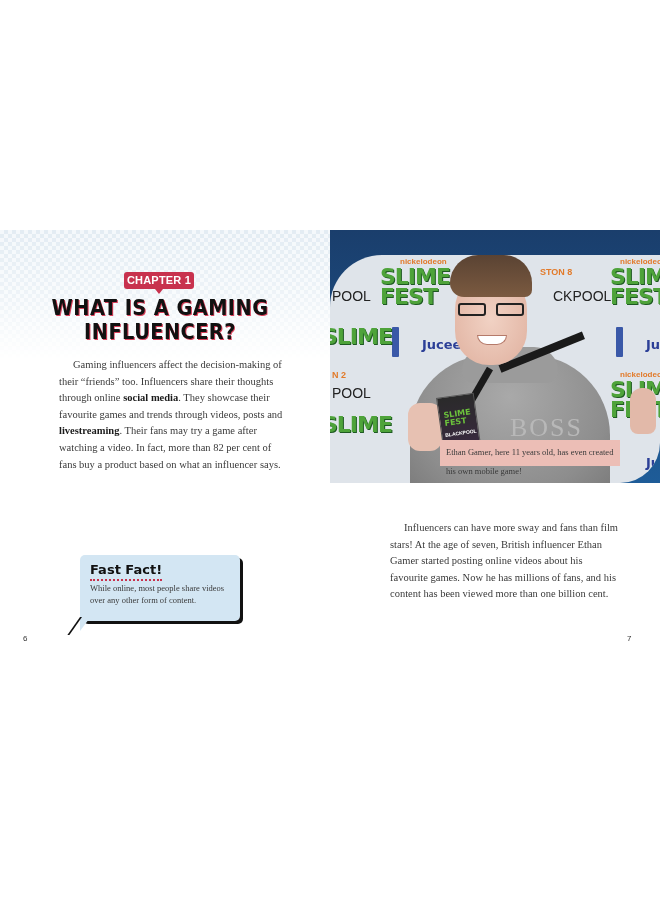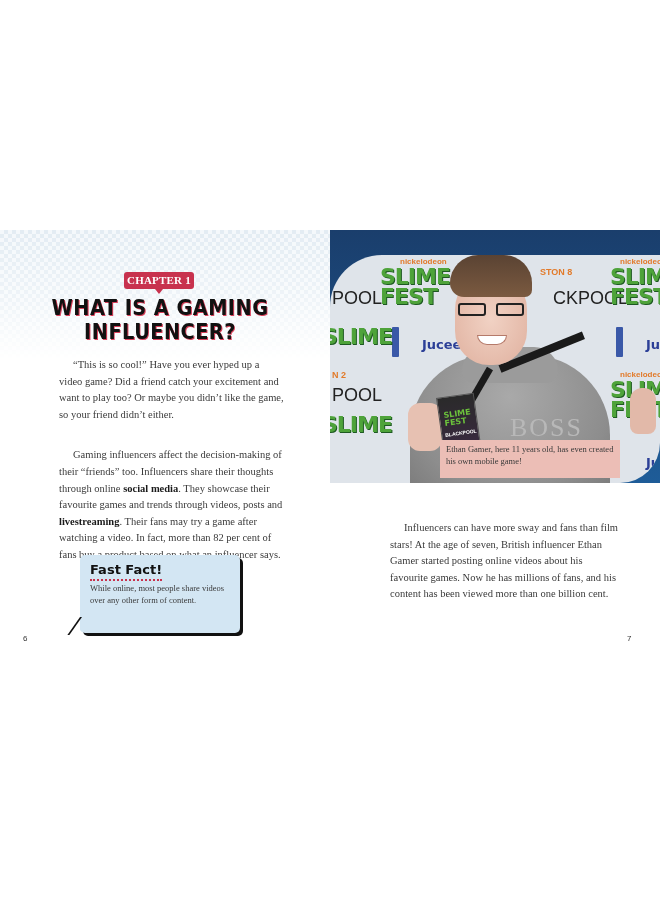--- a/index.html
+++ b/index.html
@@ -39,21 +39,21 @@
     }
     .chapter-badge {
       position: absolute;
       left: 124px;
       top: 272px;
       width: 70px;
       height: 17px;
       background: #c8324e;
       border-radius: 3px;
       color: #ffffff;
-      font-family: Liberation Serif, serif;
+      font-family: Liberation Sans, sans-serif;
       font-weight: bold;
       font-size: 11px;
       line-height: 17px;
       text-align: center;
       letter-spacing: 0.2px;
     }
     .chapter-badge::after {
       content: "";
       position: absolute;
       left: 31px;
@@ -98,21 +98,21 @@
     }
     .left-text .para + .para {
       margin-top: 24px;
     }
     
     .fast-fact {
       position: absolute;
       left: 80px;
       top: 555px;
       width: 160px;
-      height: 78px;
+      height: 66px;
       background: #d3e6f3;
       border-radius: 5px;
       box-shadow: 3px 3px 0 #111111;
     }
     .fast-fact-tail {
       position: absolute;
       left: 80px;
       top: 615px;
       width: 0;
       height: 0;
@@ -193,21 +193,21 @@
       position: absolute;
       font-family: "Liberation Sans", sans-serif;
       font-weight: bold;
       color: #e27a2a;
       font-size: 8px;
     }
     .backdrop-text {
       position: absolute;
       font-family: "Liberation Sans", sans-serif;
       color: #222;
-      font-size: 18px;
+      font-size: 14px;
     }
     .backdrop-juice {
       position: absolute;
       font-family: "DejaVu Sans", sans-serif;
       font-weight: bold;
       color: #2c3f97;
       font-size: 13px;
     }
     .backdrop-can {
       position: absolute;
@@ -362,27 +362,27 @@
       width: 26px;
       height: 46px;
       background: #e2b9a9;
       border-radius: 12px 12px 8px 8px;
     }
     .caption {
       position: absolute;
       left: 440px;
       top: 440px;
       width: 180px;
-      height: 38px;
+      height: 26px;
       background: #ecbeb6;
       padding: 3px 6px;
       box-sizing: border-box;
       font-family: "Liberation Serif", serif;
       font-size: 8.5px;
-      line-height: 12px;
+      line-height: 19px;
       color: #3a3a3a;
     }
     .right-text {
       position: absolute;
       left: 390px;
       top: 520px;
       width: 230px;
     }
   </style>
 </head>
@@ -394,21 +394,20 @@
     <div class="left-pattern"></div>
 
     <div class="chapter-badge">CHAPTER 1</div>
 
     <div class="page-title">
       <div>WHAT IS A GAMING</div>
       <div>INFLUENCER?</div>
     </div>
 
     <div class="left-text body-text">
-      <p class="para">“This is so cool!” Have you ever hyped up a video game? Did a friend catch your excitement and want to play too? Or maybe you didn’t like the game, so your friend didn’t either.</p>
       <p class="para"><span>Gaming influencers affect the decision-making of their “friends” too. Influencers share their thoughts through online </span><b>social media</b><span>. They showcase their favourite games and trends through videos, posts and </span><b>livestreaming</b><span>. Their fans may try a game after watching a video. In fact, more than 82 per cent of fans buy a product based on what an influencer says.</span></p>
     </div>
 
     <div class="fast-fact">
       <div class="fast-fact-title">Fast Fact!</div>
       <div class="fast-fact-text">While online, most people share videos over any other form of content.</div>
     </div>
     <div class="fast-fact-tail"></div>
     <div class="fast-fact-tail-line"></div>
 

